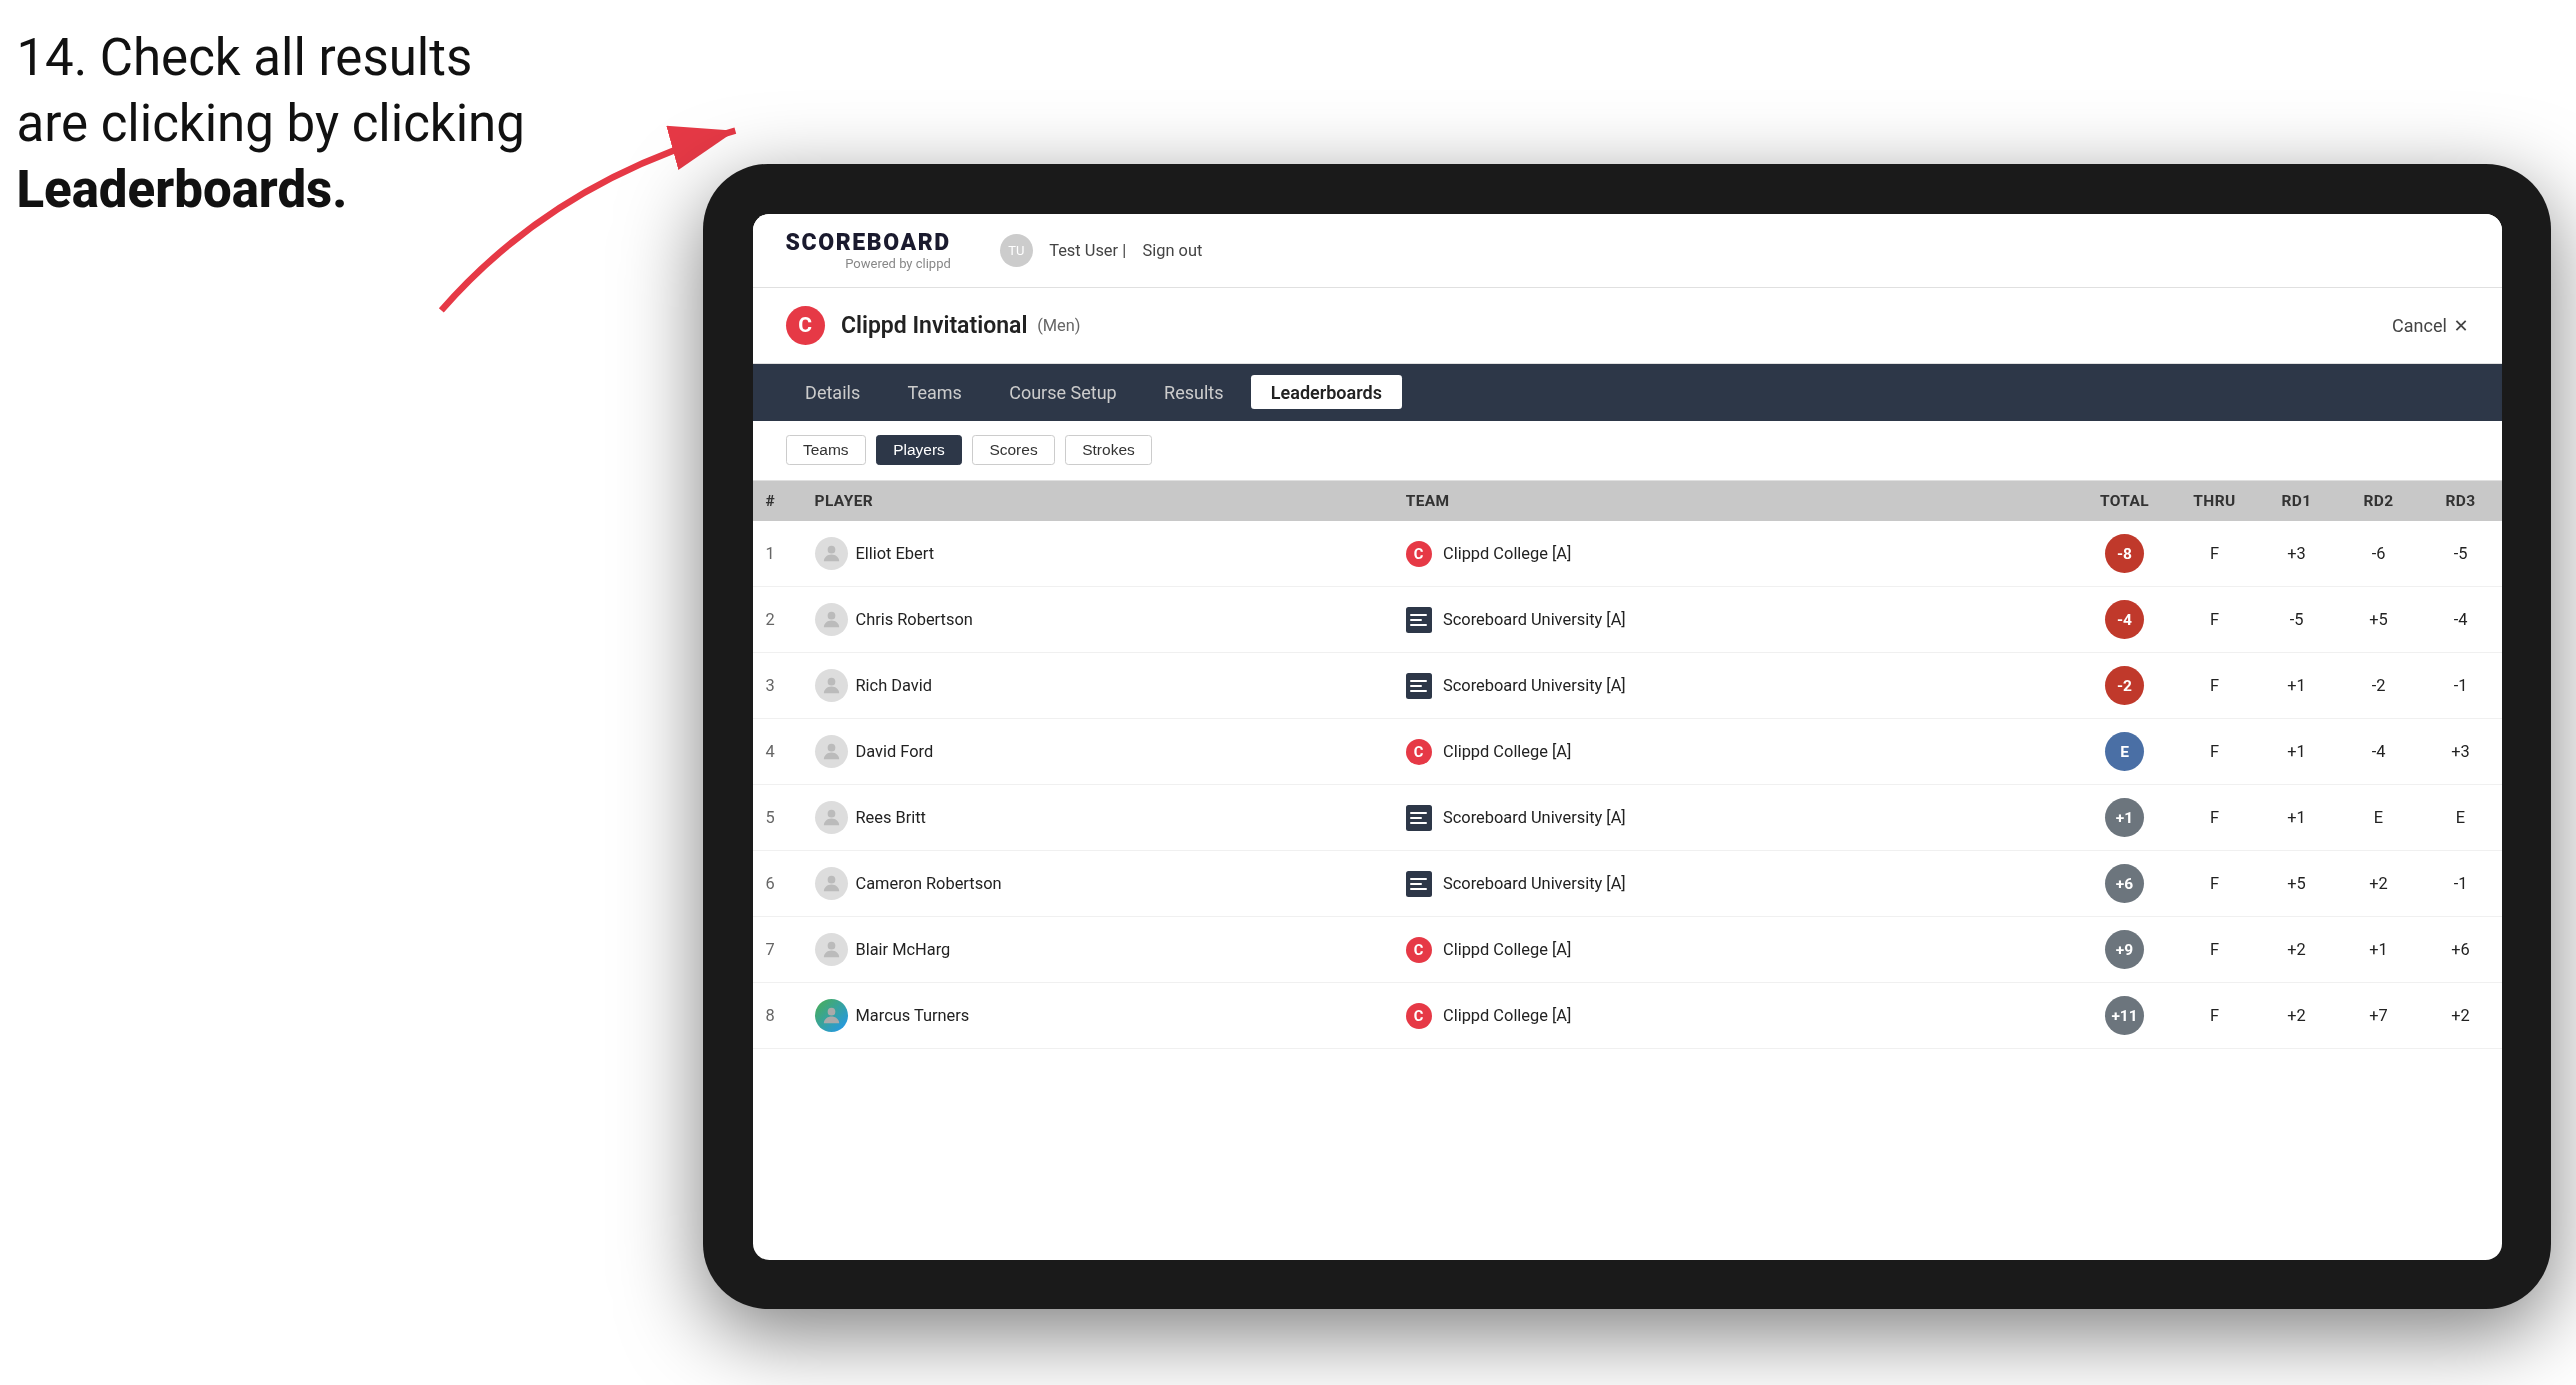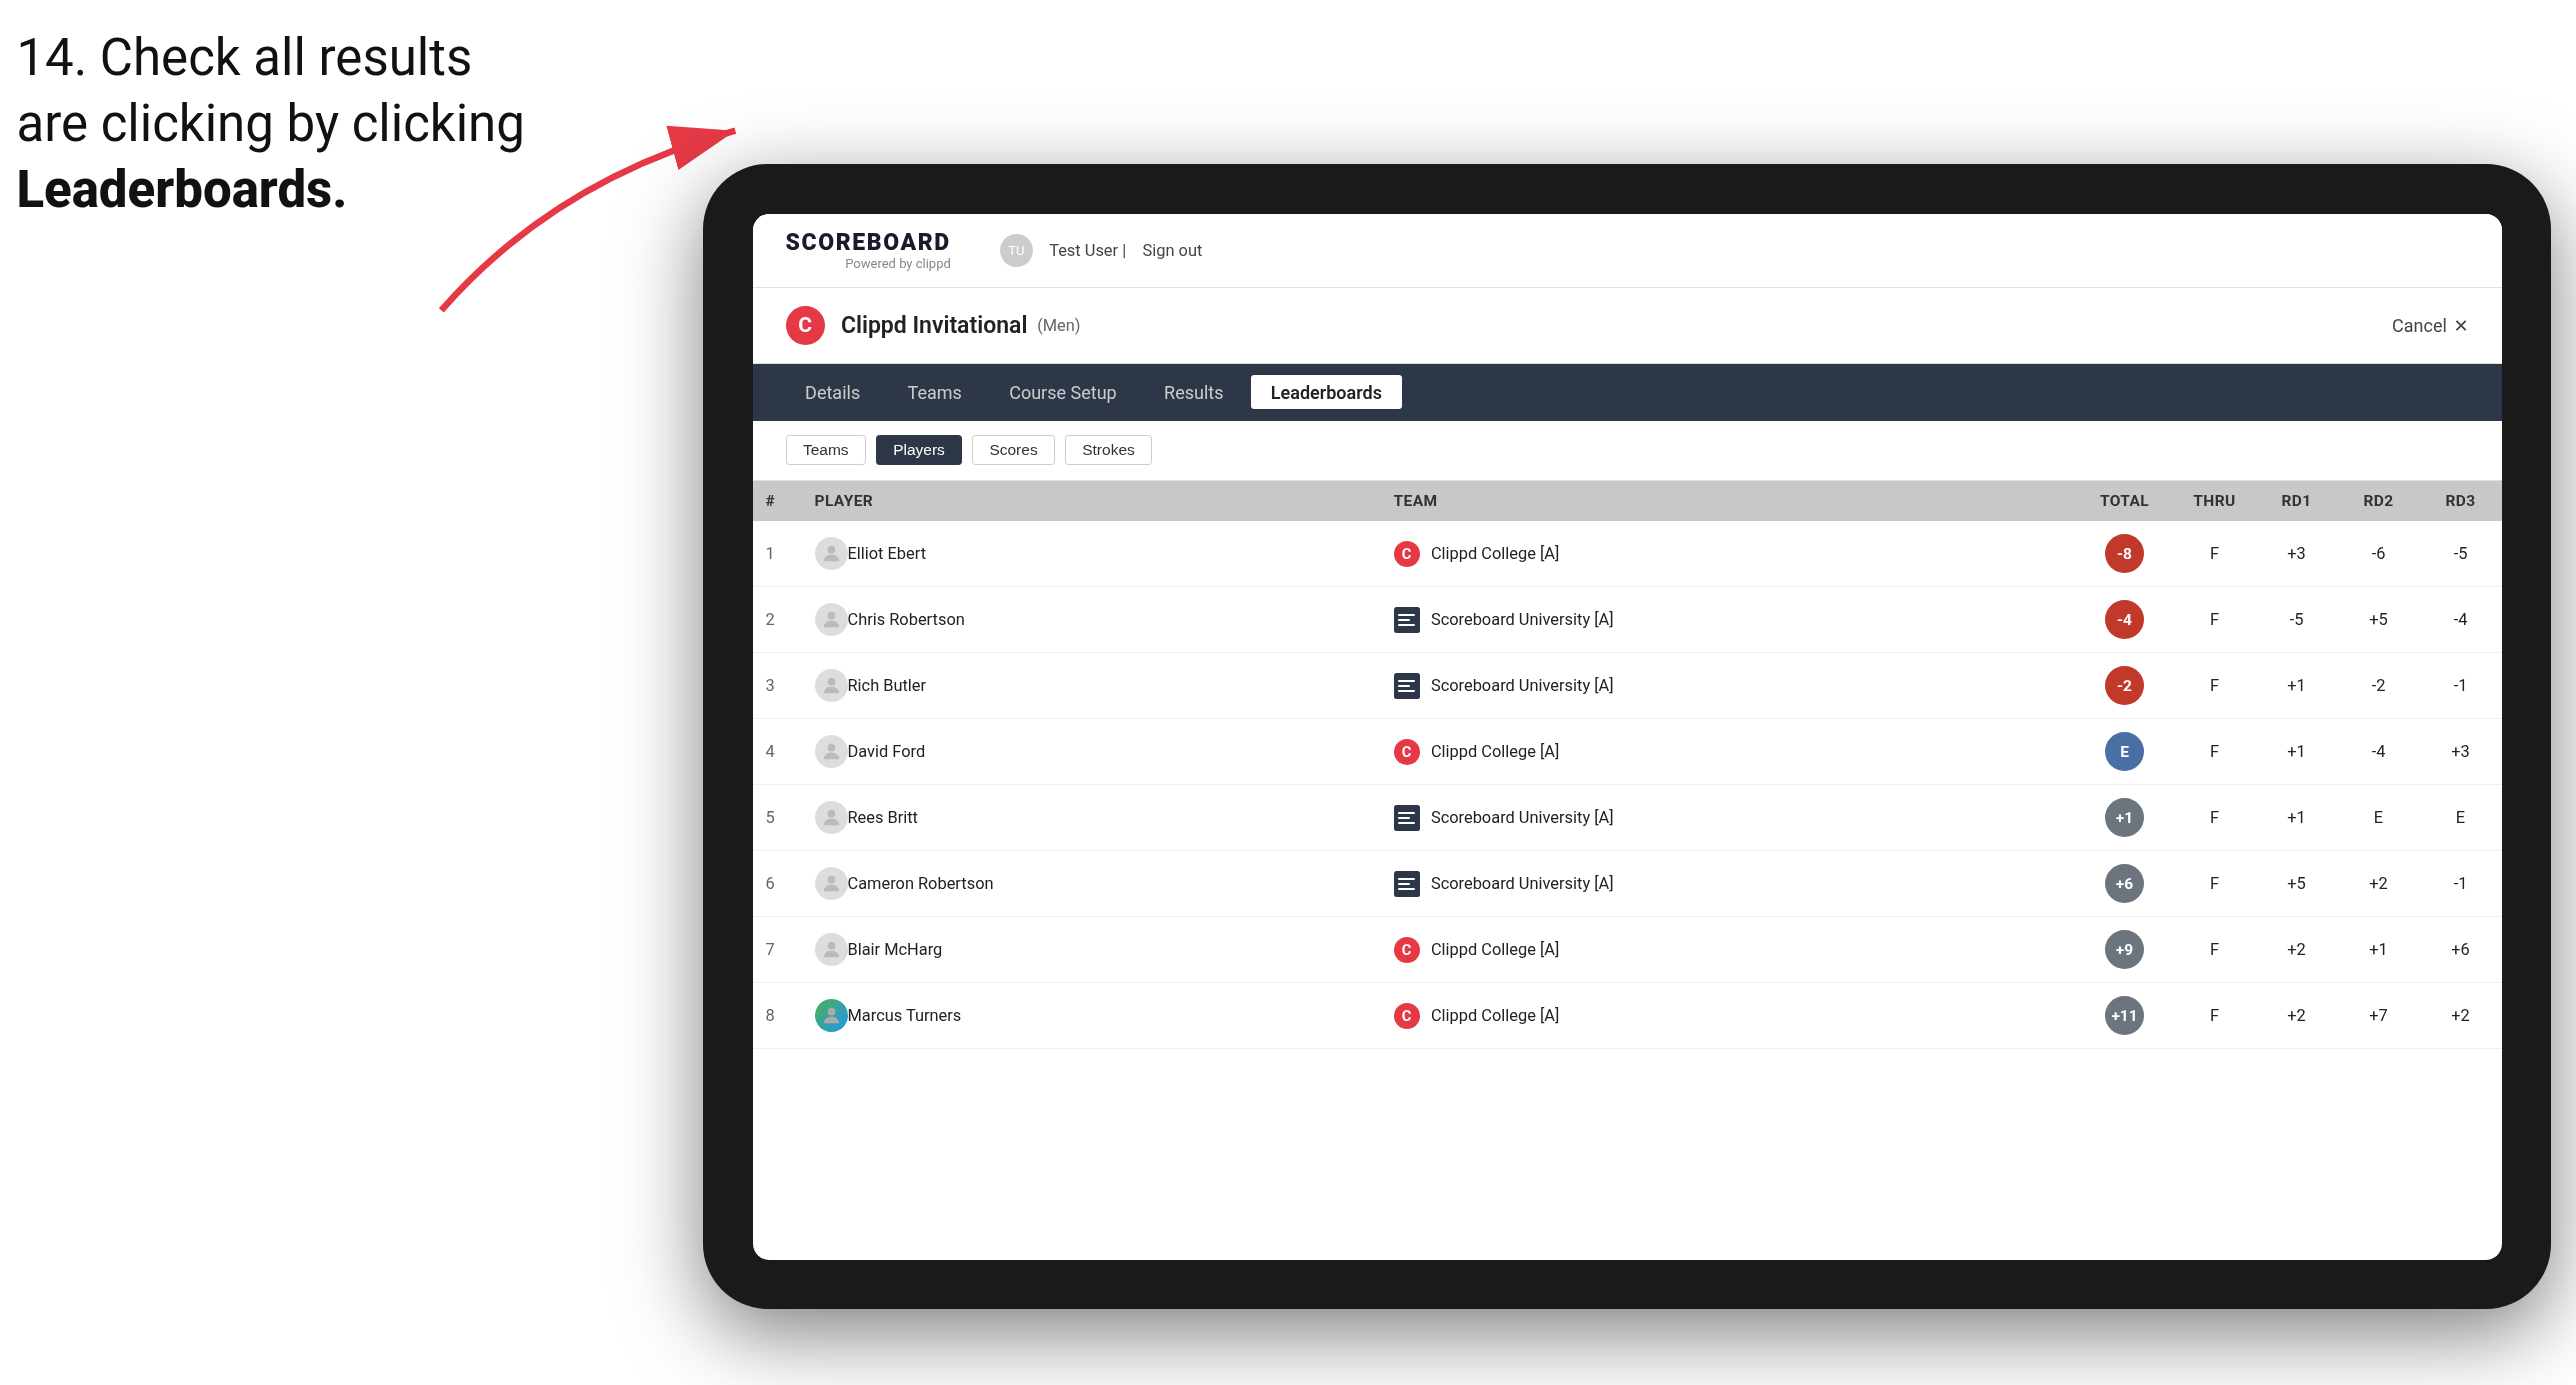--- a/index.html
+++ b/index.html
@@ -246,21 +246,21 @@
       font-size: 16.4px;
       color: #222;
       padding: 13px 13px;
       vertical-align: middle;
     }
     tbody td.center { text-align: center; }
 
     .player-cell {
       display: flex;
       align-items: center;
-      gap: 0;
+      gap: 8px;
     }
     .player-avatar {
       width: 33px;
       height: 33px;
       border-radius: 50%;
       background: #ddd;
       display: flex;
       align-items: center;
       justify-content: center;
       overflow: hidden;
@@ -476,21 +476,21 @@
             <tr>
               <td style="font-size: 16.4px; color: rgb(102, 102, 102);">3</td>
               <td>
                 <div class="player-cell">
                   <div class="player-avatar">
                     <svg viewBox="0 0 24 24">
                       <circle cx="12" cy="8" r="4" fill="#bbb"></circle>
                       <path d="M4 20c0-4 3.6-7 8-7s8 3 8 7" fill="#bbb"></path>
                     </svg>
                   </div>
-                  <span class="player-name">Rich Butler</span>
+                  <span class="player-name">Rich David</span>
                 </div>
               </td>
               <td>
                 <div class="team-cell">
                   <div class="team-logo-sb">
                     <div class="team-logo-sb-lines">
                       <span></span>
                       <span></span>
                       <span></span>
                     </div>

